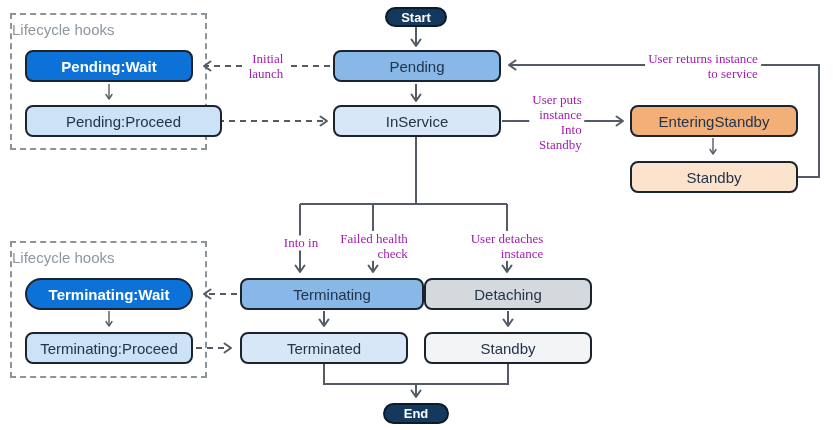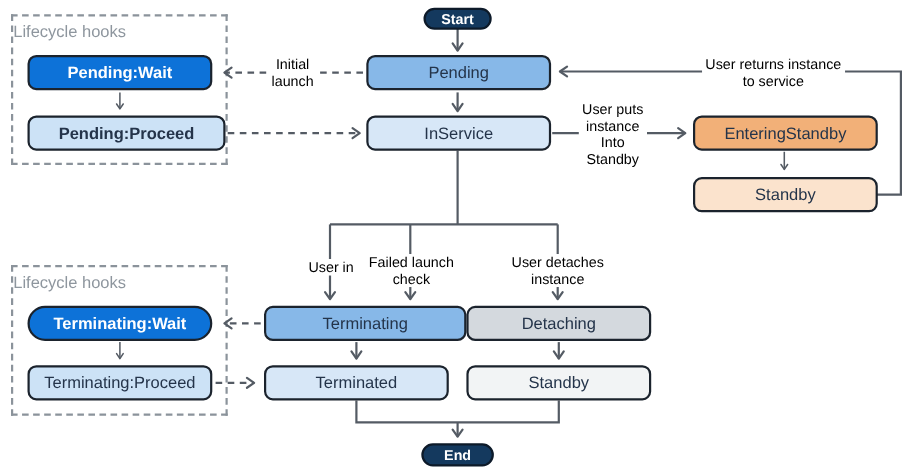--- a/index.html
+++ b/index.html
@@ -24,22 +24,22 @@
   }
   .node.wait { color:#FFFFFF; font-weight:600; }
   .pill {
     position:absolute; box-sizing:border-box; z-index:2;
     background:#14395E; border:2px solid #0D1A29; border-radius:12px;
     color:#fff; font-size:13px; font-weight:600;
     display:flex; align-items:center; justify-content:center;
   }
   .elabel {
     position:absolute; z-index:2; transform:translate(-50%,-50%);
-    background:#fff; white-space:pre-line; text-align:center;
-    font-size:13px; line-height:1.16; color:#000000; padding:0 3px;
+    background:#fff; white-space:pre-line; text-align:right;
+    font-size:13px; line-height:1.16; color:#a21caf; padding:0 3px;font-family:Liberation Serif, serif;
   }
 </style>
 </head>
 <body>
 
 <div id="stage">
 
   <svg id="wires" width="833" height="430" viewBox="0 0 833 430">
     <defs>
       <marker id="arw" markerUnits="userSpaceOnUse" markerWidth="13" markerHeight="13" viewBox="0 0 13 13" refX="10" refY="6.5" orient="auto">
@@ -106,21 +106,21 @@
     <div class="hooktitle">Lifecycle hooks</div>
   </div>
   <div class="hookbox" style="left:10px;top:241px">
     <div class="hooktitle">Lifecycle hooks</div>
   </div>
 
   <div class="pill" style="left:385px;top:7px;width:62px;height:20px">Start</div>
   <div class="pill" style="left:383px;top:403px;width:66px;height:21px">End</div>
 
   <div class="node wait" style="left: 25px; top: 50px; width: 168px; height: 32px; background: rgb(13, 114, 216);">Pending:Wait</div>
-  <div class="node" style="left: 25px; top: 105px; width: 180px; height: 32px; background: rgb(204, 226, 246); font-weight: bold;">Pending:Proceed</div>
+  <div class="node" style="left: 25px; top: 105px; width: 197px; height: 32px; background: rgb(204, 226, 246);">Pending:Proceed</div>
   <div class="node wait" style="left: 25px; top: 278px; width: 168px; height: 32px; background: rgb(13, 114, 216); border-radius: 16px;">Terminating:Wait</div>
   <div class="node" style="left: 25px; top: 332px; width: 168px; height: 32px; background: rgb(204, 226, 246);">Terminating:Proceed</div>
 
   <div class="node" style="left: 333px; top: 50px; width: 168px; height: 32px; background: rgb(135, 184, 232);">Pending</div>
   <div class="node" style="left: 333px; top: 105px; width: 168px; height: 32px; background: rgb(215, 231, 247);">InService</div>
 
   <div class="node" style="left: 630px; top: 105px; width: 168px; height: 32px; background: rgb(242, 176, 120);">EnteringStandby</div>
   <div class="node" style="left: 630px; top: 161px; width: 168px; height: 32px; background: rgb(251, 227, 205);">Standby</div>
 
   <div class="node" style="left: 240px; top: 278px; width: 184px; height: 32px; background: rgb(135, 184, 232); text-align: center;">Terminating</div>
@@ -129,19 +129,19 @@
   <div class="node" style="left: 424px; top: 332px; width: 168px; height: 32px; background: rgb(242, 244, 245);">Standby</div>
 
   <div class="elabel" style="left:266px;top:66px">Initial
 launch</div>
   <div class="elabel" style="left:557px;top:122px">User puts
 instance
 Into
 Standby</div>
   <div class="elabel" style="left:703px;top:66px">User returns instance
 to service</div>
-  <div class="elabel" style="left:301px;top:243px">User in</div>
-  <div class="elabel" style="left:374px;top:246px">Failed launch
+  <div class="elabel" style="left:301px;top:243px">Into in</div>
+  <div class="elabel" style="left:374px;top:246px">Failed health
 check</div>
   <div class="elabel" style="left:507px;top:246px">User detaches
 instance</div>
 
 </div>
 
 </body></html>

